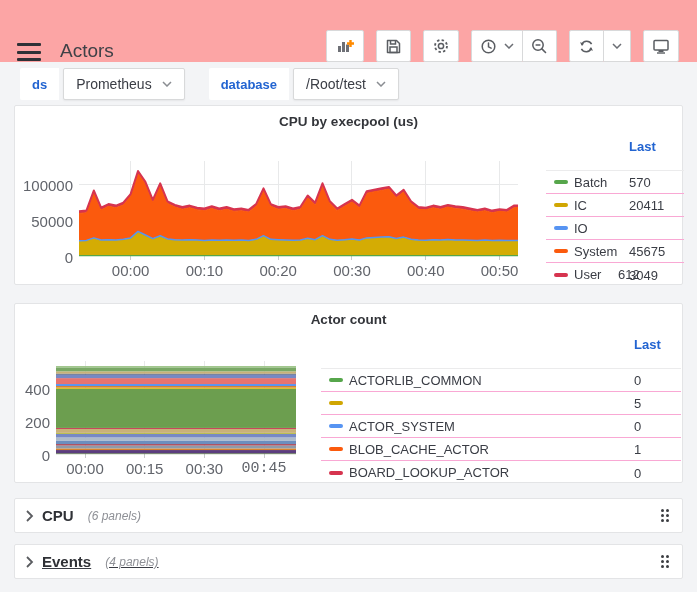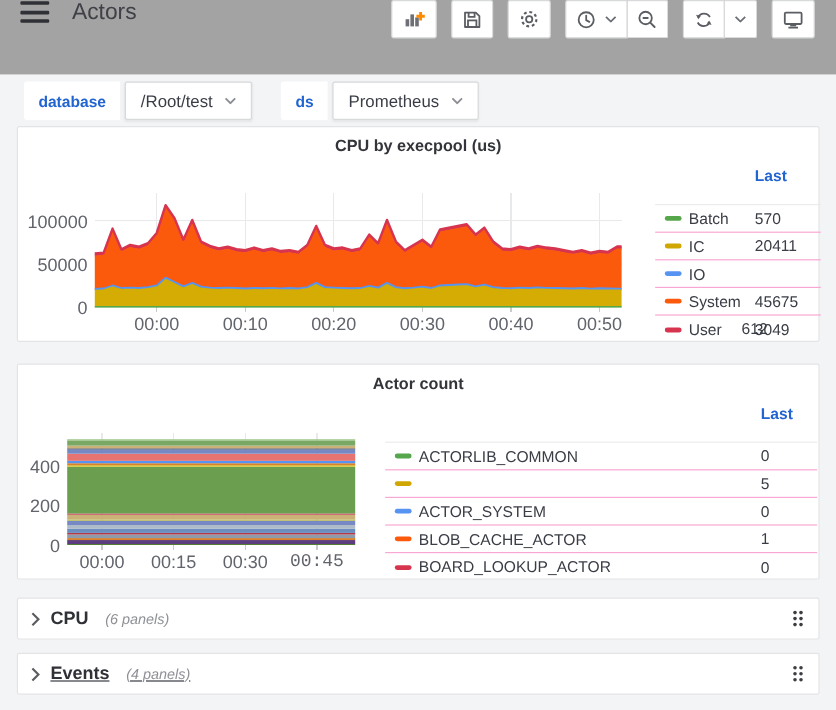--- a/index.html
+++ b/index.html
@@ -4,21 +4,21 @@
 <style>
   * { box-sizing: border-box; margin: 0; padding: 0; }
   html,body { width:697px; height:592px; }
   body {
     font-family: "Liberation Sans", sans-serif;
     background:#f3f4f6; color:#3a3d45; overflow:hidden;
     -webkit-font-smoothing:antialiased;
   }
   
   .header {
-    height:62px; background:#a3a3a3; display:flex; align-items:flex-start;
+    height:62px; background:#fca5a5; display:flex; align-items:flex-end;
     padding:0 18px 0 16px;
   }
   .hamburger { width:26px; height:20px; display:flex; flex-direction:column;
     justify-content:space-between; background:none; border:none; cursor:pointer; padding:1px 1px; }
   .hamburger span { display:block; height:3px; background:#2f3136; border-radius:1px; }
   .page-title { font-size:19px; font-weight:500; color:#3f4147; margin-left:18px; }
   .toolbar { margin-left:auto; display:flex; align-items:center; gap:12px; }
   .tbtn, .tgroup button {
     height:32px; background:#fff; border:1px solid #d8d9da; border-radius:2px;
     display:flex; align-items:center; justify-content:center; padding:0 8px;
@@ -149,32 +149,32 @@
         <rect x="2" y="2.5" width="14" height="9.5" rx="1" fill="none" stroke="#5a5d62" stroke-width="1.5"></rect>
         <rect x="6.5" y="12" width="5" height="2" fill="#5a5d62"></rect>
         <line x1="5" y1="15" x2="13" y2="15" stroke="#5a5d62" stroke-width="1.4"></line>
       </svg>
     </button>
   </div>
 </div>
 
 <div class="subnav">
   <div class="vargroup">
+    <span class="var-label">ds</span>
+    <button class="var-value">
+      <span>Prometheus</span>
+      <svg width="10" height="6" viewBox="0 0 10 6">
+        <polyline points="1,1 5,5 9,1" fill="none" stroke="#8a8d92" stroke-width="1.5"></polyline>
+      </svg>
+    </button>
+  </div>
+  <div class="vargroup">
     <span class="var-label">database</span>
     <button class="var-value">
       <span>/Root/test</span>
-      <svg width="10" height="6" viewBox="0 0 10 6">
-        <polyline points="1,1 5,5 9,1" fill="none" stroke="#8a8d92" stroke-width="1.5"></polyline>
-      </svg>
-    </button>
-  </div>
-  <div class="vargroup">
-    <span class="var-label">ds</span>
-    <button class="var-value">
-      <span>Prometheus</span>
       <svg width="10" height="6" viewBox="0 0 10 6">
         <polyline points="1,1 5,5 9,1" fill="none" stroke="#8a8d92" stroke-width="1.5"></polyline>
       </svg>
     </button>
   </div>
 </div>
 
 <div class="panel panel-1">
   <div class="panel-title">CPU by execpool (us)</div>
   <div id="ylab-0">

